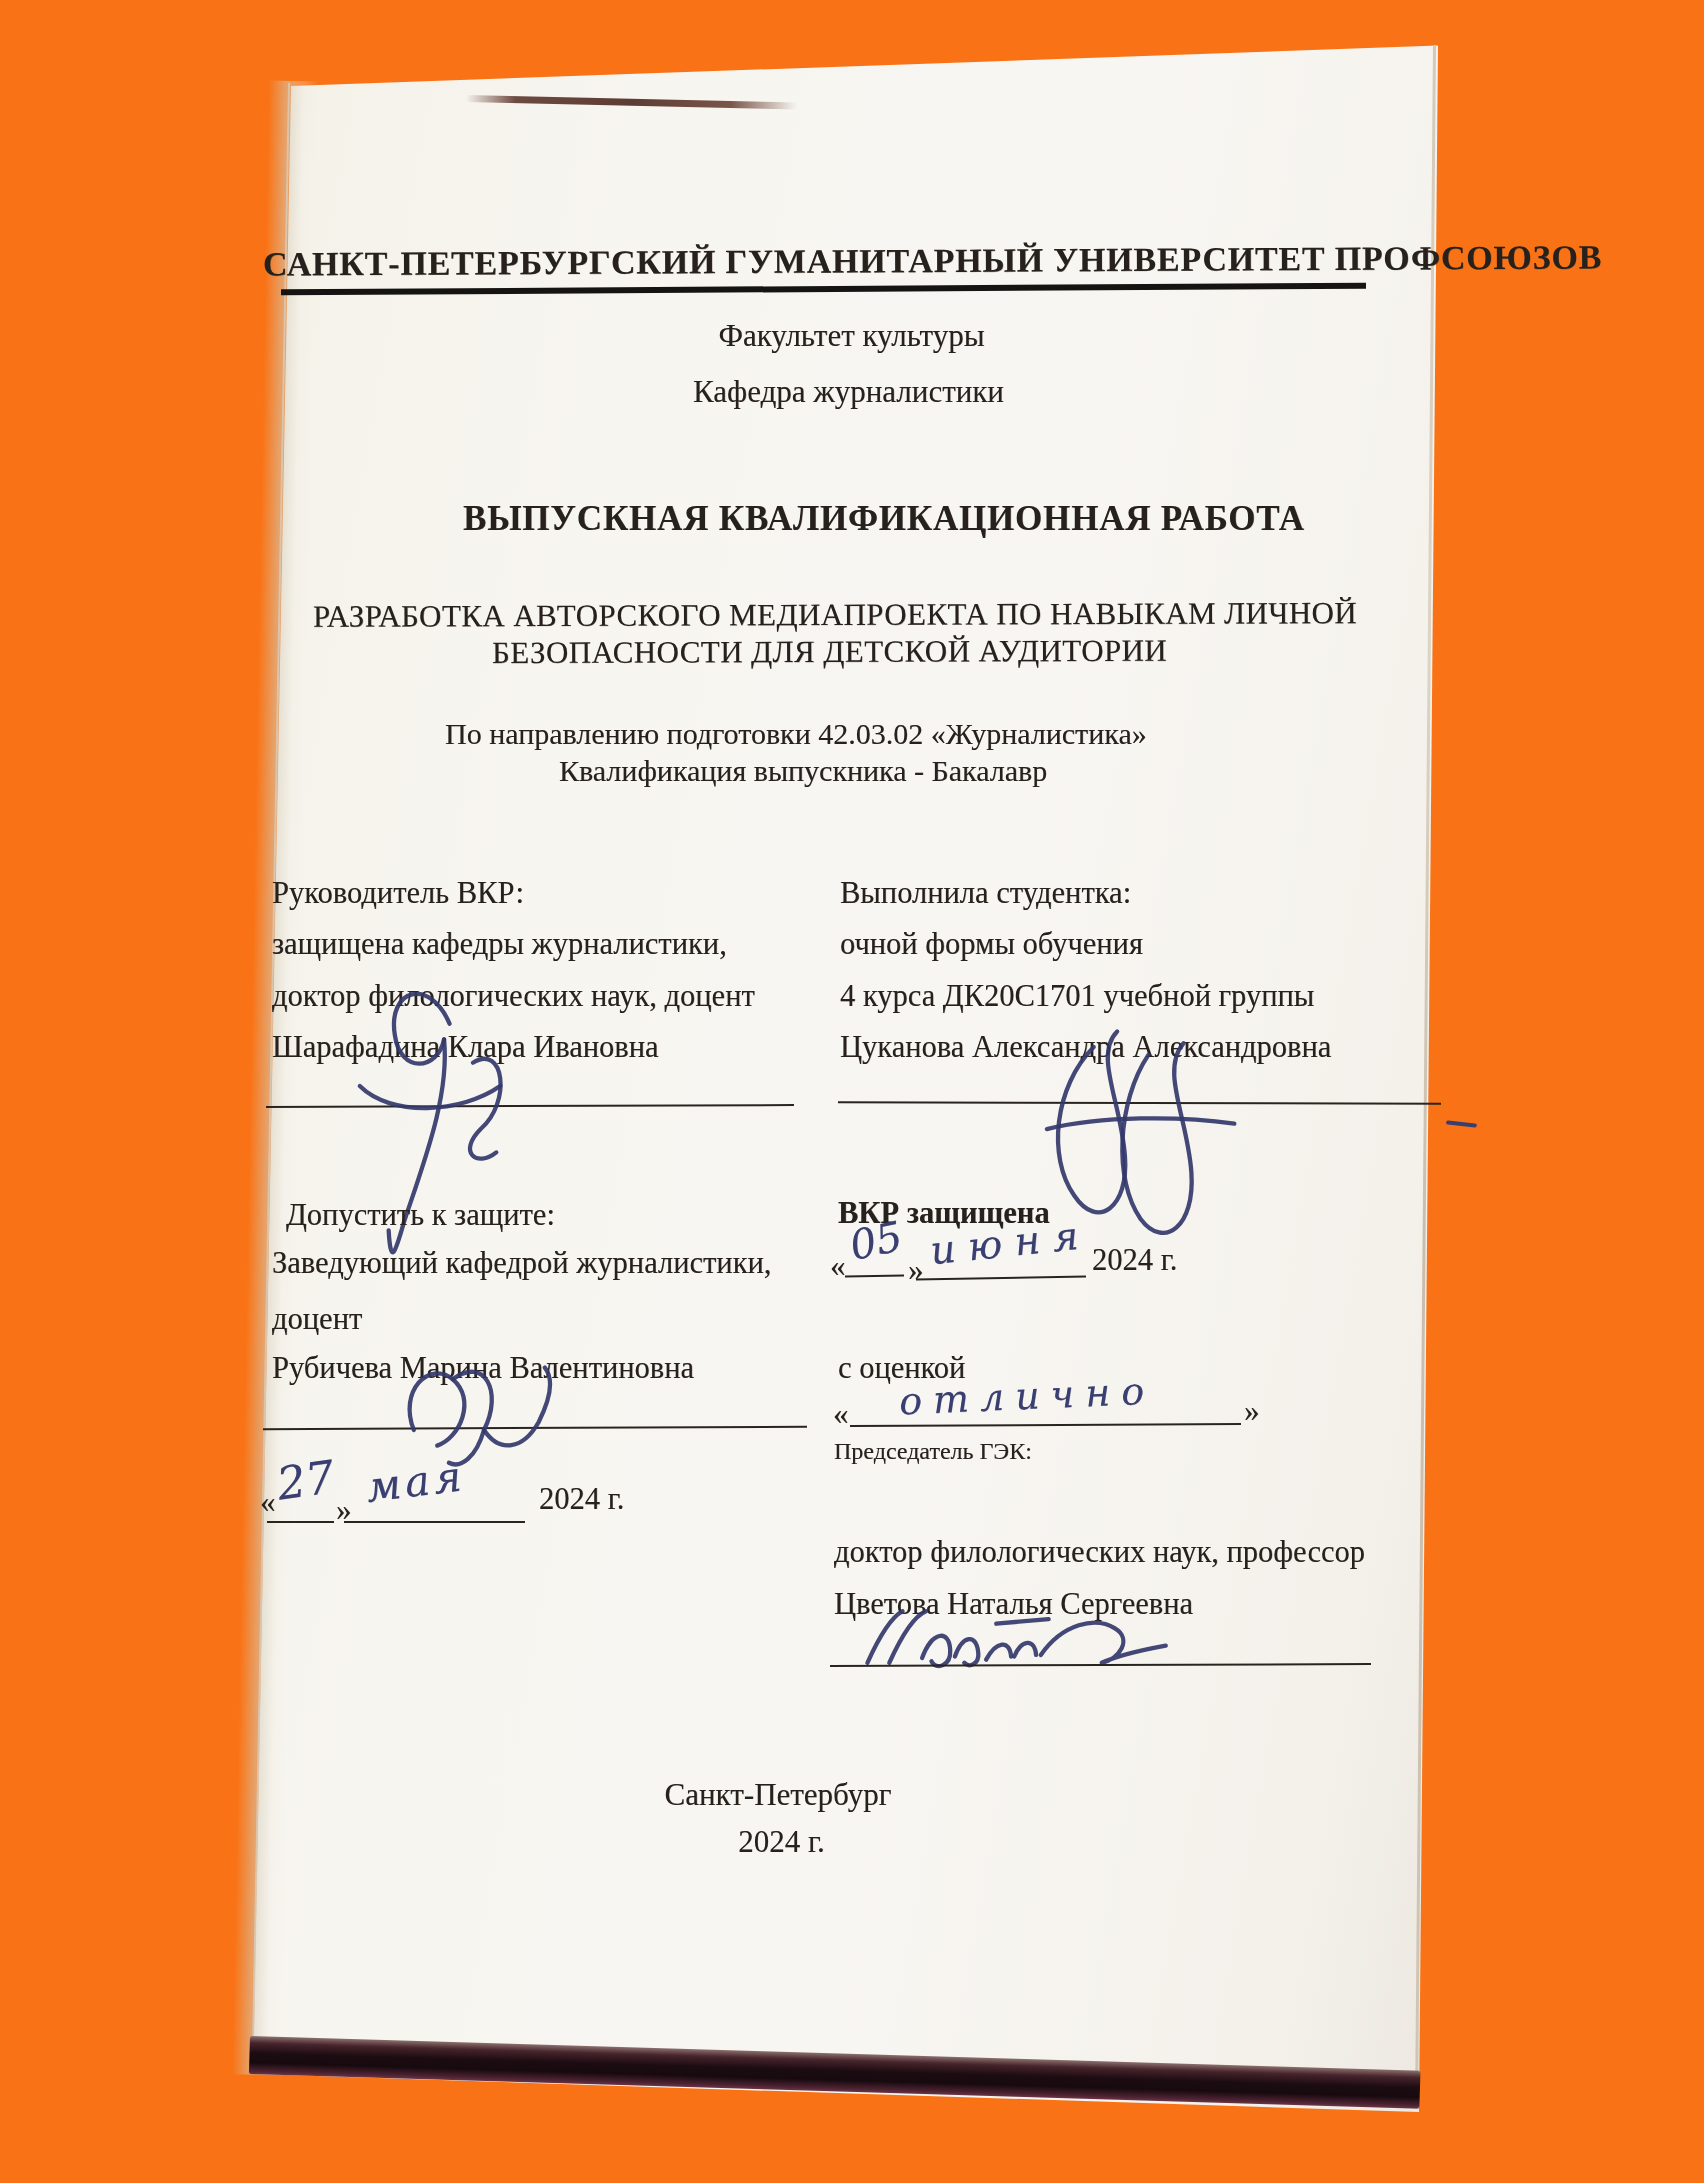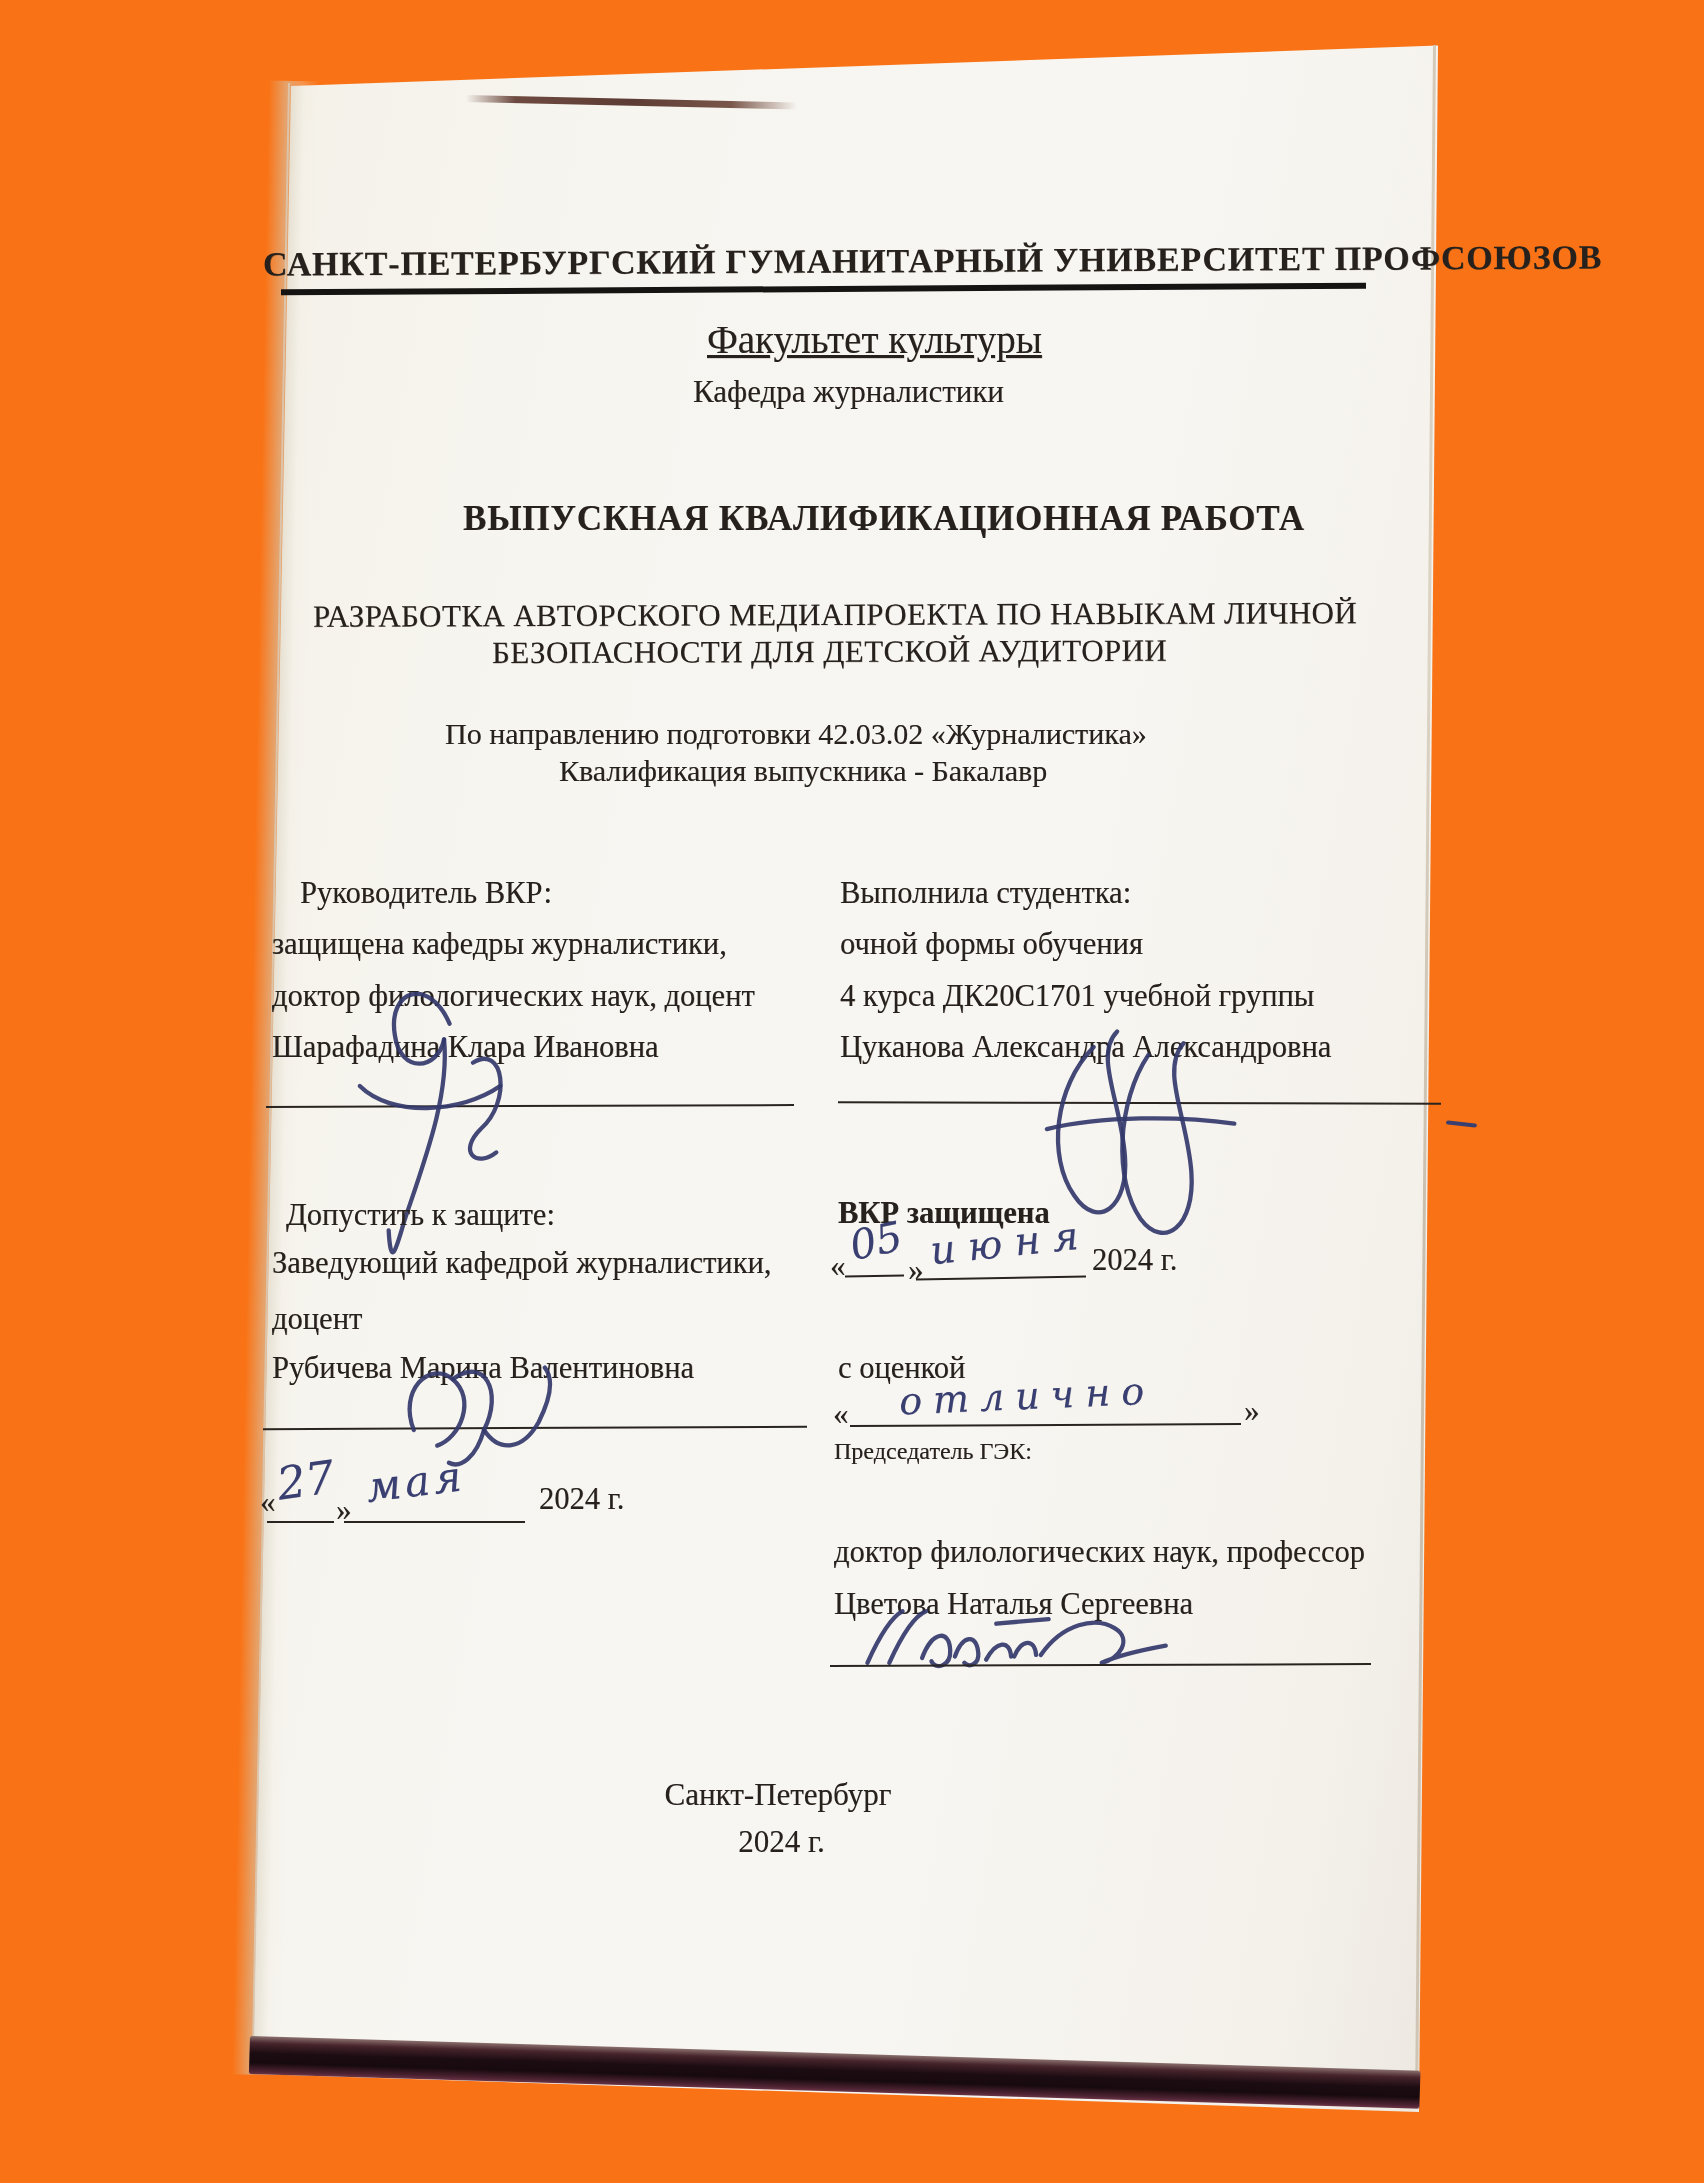--- a/index.html
+++ b/index.html
@@ -37,32 +37,32 @@
               background:linear-gradient(90deg,rgba(109,74,64,0) 0%,#6d4a40 15%,#5d3c35 50%,#7a564a 80%,rgba(122,86,74,0) 100%);
               filter:blur(0.5px);border-radius:3.1px;"></div>
 
   <div class="abs" style="left:250px;top:2036px;width:1171px;height:38px;transform:rotate(1.7deg);transform-origin:left top;
               background:linear-gradient(180deg,#8a6f6d 0%,#47242c 18%,#1b0c11 45%,#170a0e 70%,#4e2333 92%,#6b3547 100%);
               filter:blur(0.5px);border-radius:2.3px;"></div>
 
   <div class="t b" style="left:263px;top:242px;font-size:34px;letter-spacing:0.8px;transform:rotate(-0.3deg);">САНКТ-ПЕТЕРБУРГСКИЙ ГУМАНИТАРНЫЙ УНИВЕРСИТЕТ ПРОФСОЮЗОВ</div>
   <div class="rule" style="left:281px;top:286px;width:1085px;height:5.5px;background:#161412;transform:rotate(-0.35deg);"></div>
 
-  <div class="t ctr" style="left:707px;top:319px;width:289px;font-size:39px;text-decoration:underline;">Факультет культуры</div>
+  <div class="t ctr" style="left:707px;top:319px;width:289px;font-size:31px;">Факультет культуры</div>
   <div class="t ctr" style="left:692px;top:375px;width:313px;font-size:31px;">Кафедра журналистики</div>
 
   <div class="t ctr b" style="left:463px;top:500px;width:719px;font-size:35px;letter-spacing:0.8px;">ВЫПУСКНАЯ КВАЛИФИКАЦИОННАЯ РАБОТА</div>
 
   <div class="t ctr" style="left:313px;top:598px;width:1000px;font-size:31px;letter-spacing:0.4px;transform:rotate(-0.2deg);">РАЗРАБОТКА АВТОРСКОГО МЕДИАПРОЕКТА ПО НАВЫКАМ ЛИЧНОЙ</div>
   <div class="t ctr" style="left:492px;top:635px;width:602px;font-size:31px;letter-spacing:0.4px;transform:rotate(-0.2deg);">БЕЗОПАСНОСТИ ДЛЯ ДЕТСКОЙ АУДИТОРИИ</div>
 
   <div class="t ctr" style="left:445px;top:717px;width:680px;font-size:30px;">По направлению подготовки 42.03.02 «Журналистика»</div>
   <div class="t ctr" style="left:559px;top:754px;width:457px;font-size:30px;">Квалификация выпускника - Бакалавр</div>
 
-  <div class="t" style="left:272px;top:877px;font-size:30.5px;margin-left:28px;">Руководитель ВКР:</div>
+  <div class="t" style="left:272px;top:877px;font-size:30.5px;">Руководитель ВКР:</div>
   <div class="t" style="left:272px;top:928px;font-size:30.5px;">защищена кафедры журналистики,</div>
   <div class="t" style="left:272px;top:980px;font-size:30.5px;">доктор филологических наук, доцент</div>
   <div class="t" style="left:272px;top:1031px;font-size:30.5px;">Шарафадина Клара Ивановна</div>
 
   <div class="t" style="left:840px;top:877px;font-size:30.5px;">Выполнила студентка:</div>
   <div class="t" style="left:840px;top:928px;font-size:30.5px;">очной формы обучения</div>
   <div class="t" style="left:840px;top:980px;font-size:30.5px;text-align:right;">4 курса ДК20С1701 учебной группы</div>
   <div class="t" style="left:840px;top:1031px;font-size:30.5px;">Цуканова Александра Александровна</div>
 
   <div class="rule" style="left:266px;top:1105px;width:528px;transform:rotate(-0.2deg);"></div>

